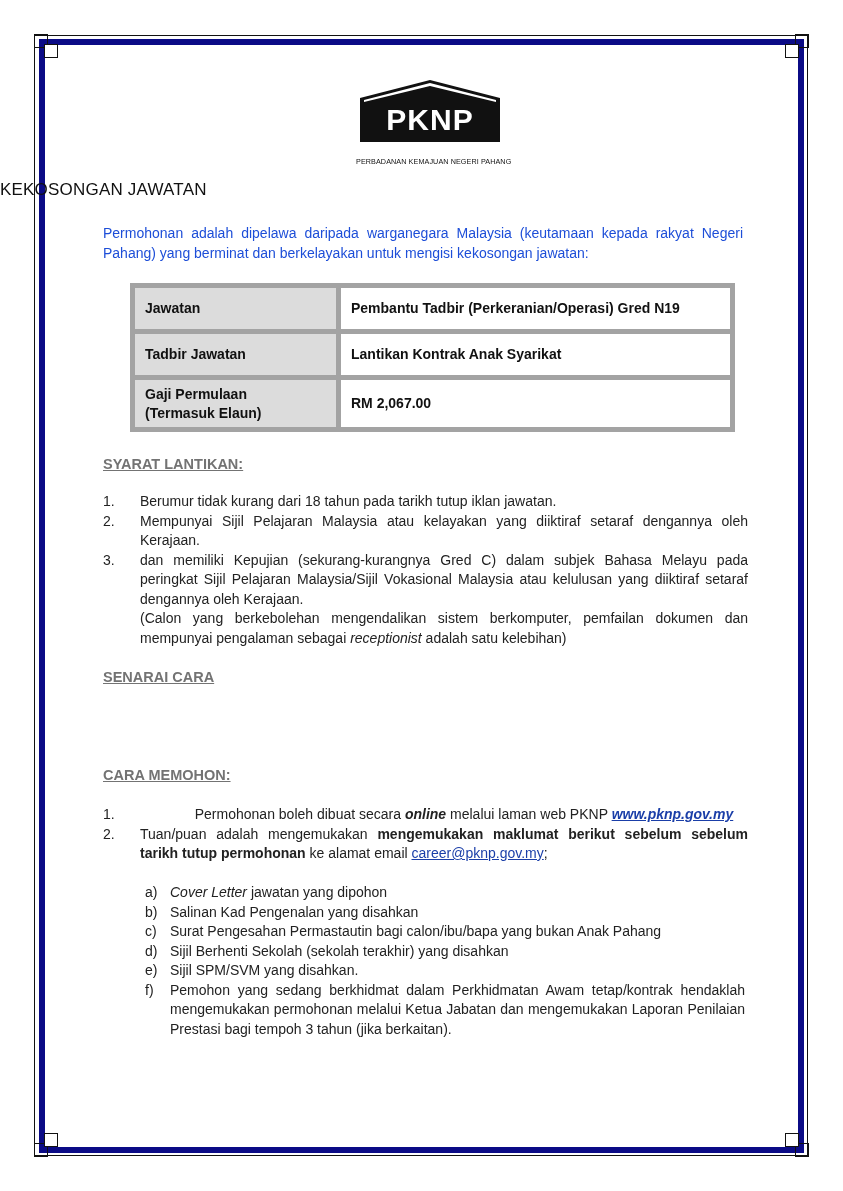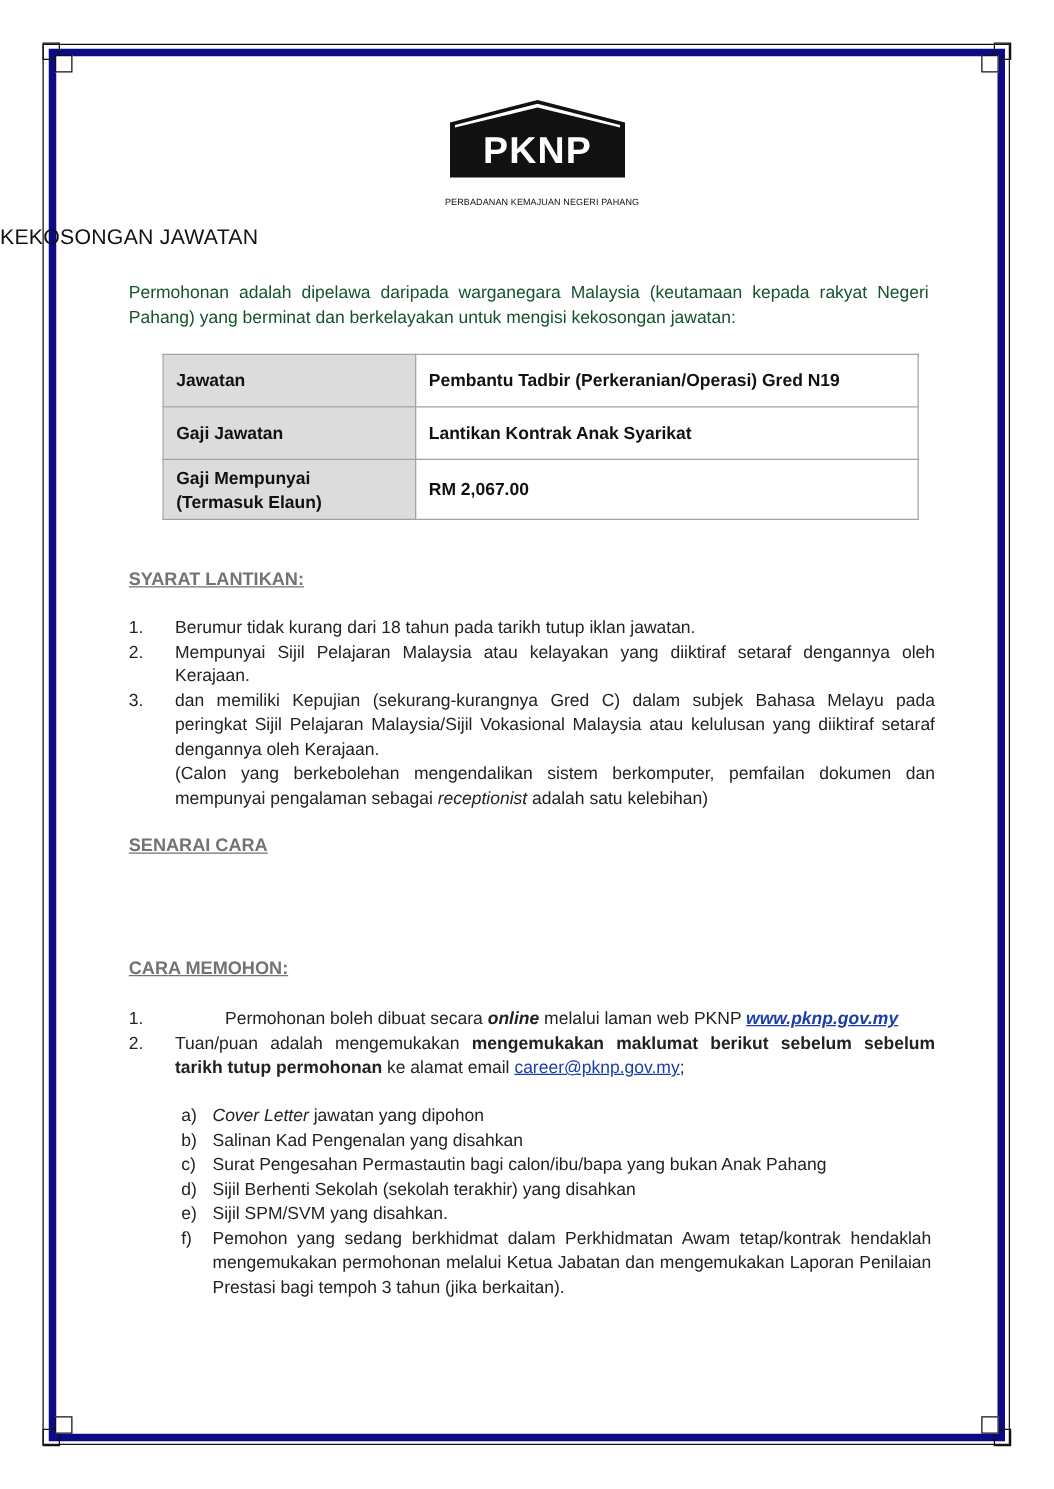--- a/index.html
+++ b/index.html
@@ -18,25 +18,25 @@
 
   
   .logo { position: absolute; left: 356px; top: 78px; width: 148px; height: 82px; }
   .logo-caption { position: absolute; left: 356px; top: 145px; width: 148px; text-align: center;
                   font-size: 7.2px; letter-spacing: 0.1px; color: #111; white-space: nowrap; margin-top: 12px; }
 
   .title { position: absolute; left: 0; width: 843px; top: 180px; 
            font-size: 17px; font-weight: 400; color: #111; letter-spacing: 0.2px; }
 
   .para { position: absolute; left: 103px; width: 640px; font-size: 14px; line-height: 19.5px;
-          text-align: justify; color: #14532d; }
+          text-align: justify; color: #1d4ed8; }
 
   
   .tbl { position: absolute; left: 130px; top: 283px; width: 605px; border-collapse: collapse; }
-  .tbl td { border: 1px solid #a3a3a3; font-size: 14px; font-weight: 700; color: #111;
+  .tbl td { border: 5px solid #a3a3a3; font-size: 14px; font-weight: 700; color: #111;
             padding: 0 10px; vertical-align: middle; line-height: 19px; }
   .tbl td.k { background: #dcdcdc; width: 181px; }
   .tbl tr.r1 td { height: 41px; }
   .tbl tr.r2 td { height: 41px; }
   .tbl tr.r3 td { height: 47px; }
 
   .heading { position: absolute; left: 103px; font-size: 14.5px; font-weight: 700;
              text-decoration: underline; color: #737373; }
 
   .num-list { position: absolute; left: 103px; width: 645px; font-size: 14px; line-height: 19.5px; color: #222; }
@@ -80,26 +80,26 @@
 
   <div class="para" style="top:224px;">Permohonan adalah dipelawa daripada warganegara Malaysia (keutamaan kepada rakyat Negeri Pahang) yang berminat dan berkelayakan untuk mengisi kekosongan jawatan:</div>
 
   <table class="tbl">
     <tbody>
         <tr class="r1">
       <td class="k">Jawatan</td>
       <td>Pembantu Tadbir (Perkeranian/Operasi) Gred N19</td>
     </tr>
     <tr class="r2">
-      <td class="k">Gaji Jawatan</td>
+      <td class="k">Tadbir Jawatan</td>
       <td>Lantikan Kontrak Anak Syarikat</td>
     </tr>
     <tr class="r3">
       <td class="k">
-        <div>Gaji Mempunyai</div>
+        <div>Gaji Permulaan</div>
         <div>(Termasuk Elaun)</div>
       </td>
       <td>RM 2,067.00</td>
     </tr>
   </tbody>
     </table>
 
   <div class="heading" style="top:456px;">SYARAT LANTIKAN:</div>
   <div class="num-list" style="top:492px;">
     <div class="num-item">
@@ -118,21 +118,21 @@
       </span>
     </div>
   </div>
 
   <div class="heading" style="top:669px;">SENARAI CARA</div>
 
   <div class="heading" style="top:767px;text-decoration:underline;">CARA MEMOHON:</div>
   <div class="num-list" style="top:805px;">
     <div class="num-item">
       <span class="n">1.</span>
-      <span class="t" style="text-align:left;margin-left:40px;"><span>Permohonan boleh dibuat secara </span><b><i>online</i></b><span> melalui laman web PKNP </span><a class="link bi">www.pknp.gov.my</a></span>
+      <span class="t" style="text-align:center;margin-left:40px;"><span>Permohonan boleh dibuat secara </span><b><i>online</i></b><span> melalui laman web PKNP </span><a class="link bi">www.pknp.gov.my</a></span>
     </div>
     <div class="num-item">
       <span class="n">2.</span>
       <span class="t"><span>Tuan/puan adalah mengemukakan </span><b>mengemukakan maklumat berikut sebelum sebelum tarikh tutup permohonan</b><span> ke alamat email </span><a class="link">career@pknp.gov.my</a><span>;</span></span>
     </div>
   </div>
 
   <div class="alpha-list" style="top:883px;">
     <div class="alpha-item">
       <span class="n">a)</span>

